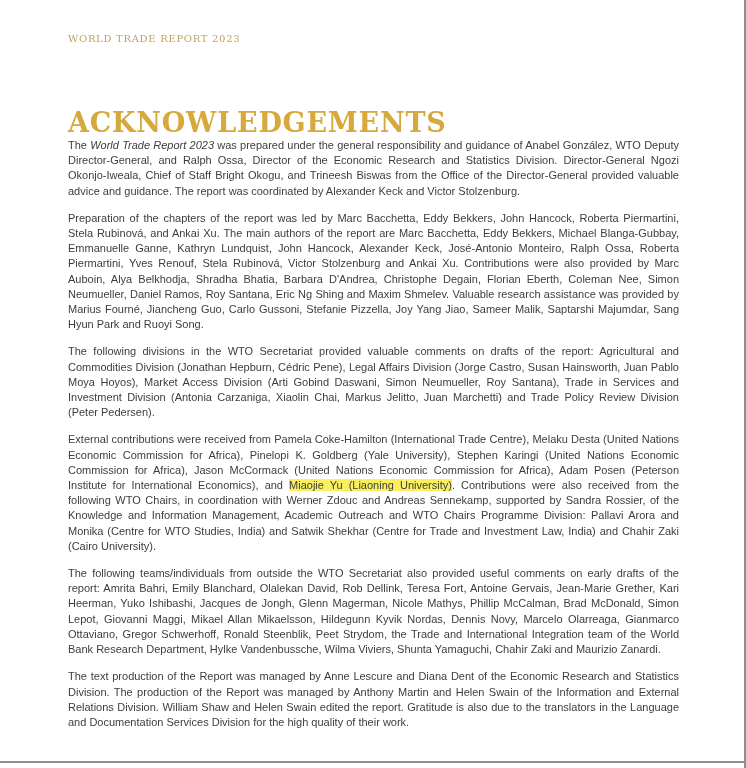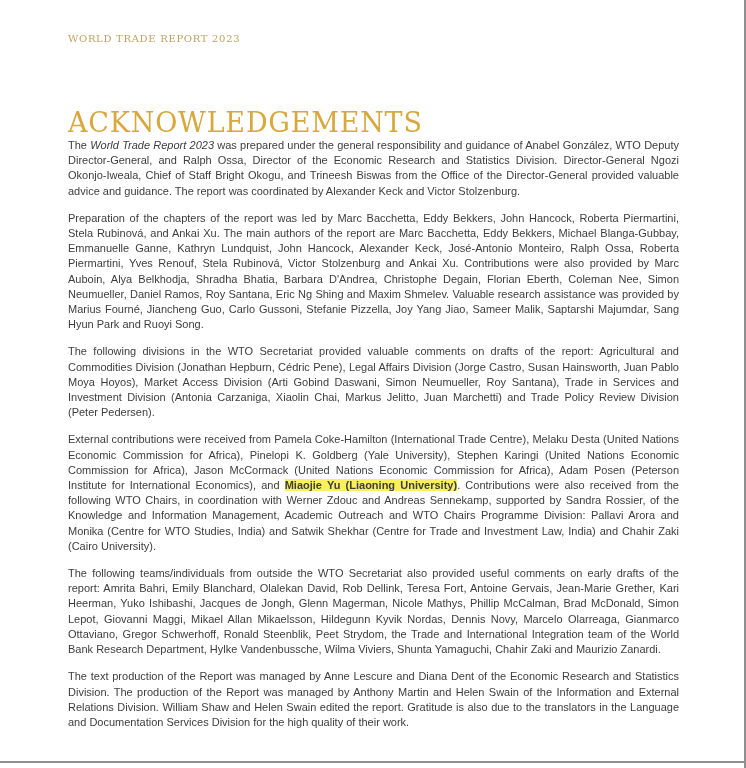--- a/index.html
+++ b/index.html
@@ -32,36 +32,36 @@
     font-size: 10px;
     line-height: 12px;
     letter-spacing: 0.7px;
     color: var(--gold-header, #C1A061);
   }
   .page-title {
     margin: 62px 0 0 0;
     font-family: "DejaVu Serif", serif;
     font-size: 27px;
     line-height: 31px;
-    font-weight: 400;
+    font-weight: 700;
     letter-spacing: 0.8px;
     color: var(--gold-title, #D7A83B);
   }
   .body-text {
   }
   .body-text p {
     margin: 0 0 12px 0;
     font-size: 11px;
     line-height: 15.2px;
     text-align: justify;
     color: var(--body-text, #3D3D3D);
   }
   .seg-normal { }
   .seg-italic { font-style: italic; }
-  .seg-highlight { background: var(--highlight, #FAEF5F); font-weight: bold; }
+  .seg-highlight { background: var(--highlight, #FAEF5F); }
   .frame-right {
     position: absolute;
     top: 0;
     right: 0;
     width: 2px;
     height: 768px;
     background: var(--frame, #8F8F8F);
   }
   .frame-bottom {
     position: absolute;

